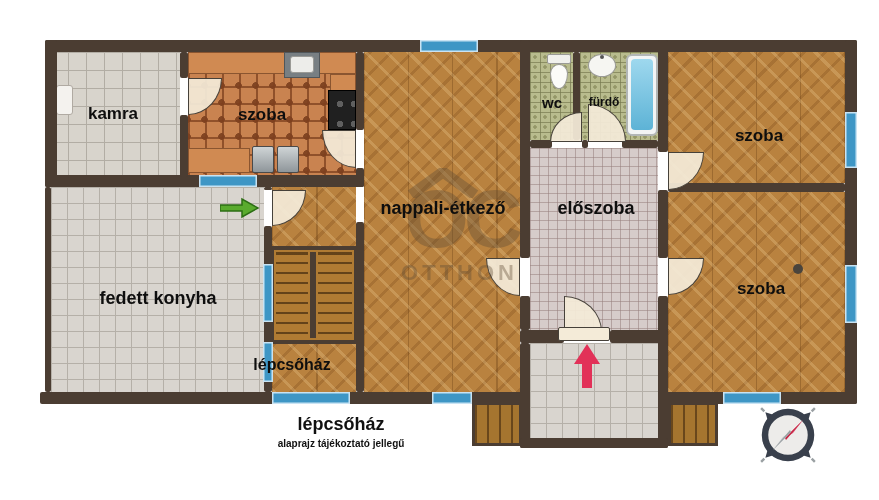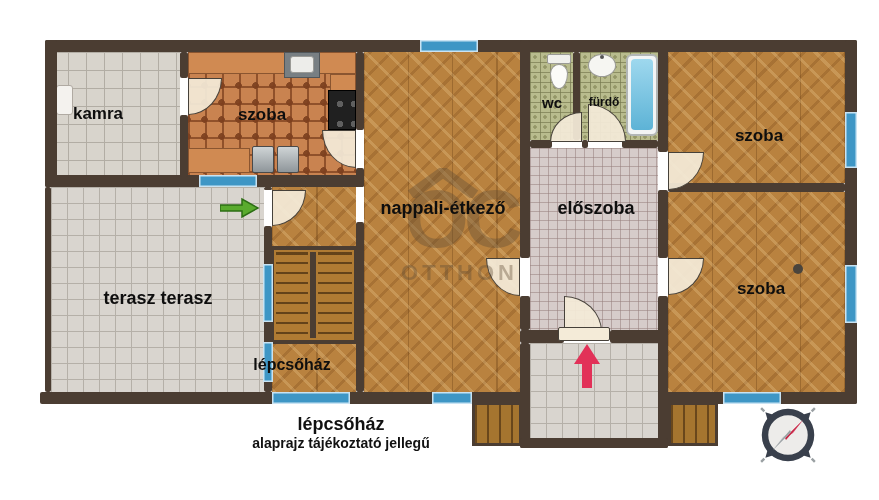--- a/index.html
+++ b/index.html
@@ -151,33 +151,33 @@
         </g>
         <circle r="23" fill="#edecea" stroke="#39404c" stroke-width="6.5"></circle>
         <polygon points="-3,3 15,-15 5,-2" fill="#d94b6b"></polygon>
         <polygon points="-3,3 15,-15 -2,5" fill="#c52745"></polygon>
         <polygon points="3,-3 -15,15 -5,2" fill="#c0c4c6"></polygon>
         <polygon points="3,-3 -15,15 2,-5" fill="#9aa0a3"></polygon>
       </g>
     </svg>
   </div>
 
-  <div class="room-label" style="left:98px;top:114px;font-size:17px;">kamra</div>
+  <div class="room-label" style="left:113px;top:114px;font-size:17px;">kamra</div>
   <div class="room-label" style="left:262px;top:115px;font-size:17px;">szoba</div>
   <div class="room-label" style="left:443px;top:208px;font-size:18px;">nappali-étkező</div>
   <div class="room-label" style="left:552px;top:102px;font-size:15px;text-align:center;">wc</div>
   <div class="room-label" style="left:604px;top:102px;font-size:12px;">fürdő</div>
   <div class="room-label" style="left:596px;top:208px;font-size:18px;">előszoba</div>
   <div class="room-label" style="left:759px;top:136px;font-size:17px;">szoba</div>
   <div class="room-label" style="left:761px;top:289px;font-size:17px;">szoba</div>
-  <div class="room-label" style="left:158px;top:298px;font-size:18px;">terasz terasz</div>
+  <div class="room-label" style="left:158px;top:298px;font-size:18px;">fedett konyha</div>
   <div class="room-label" style="left:292px;top:365px;font-size:16px;">lépcsőház</div>
 
   <div class="caption" style="left:341px;top:424px;font-size:18px;">lépcsőház</div>
-  <div class="caption" style="left:341px;top:443px;font-size:14px;">alaprajz tájékoztató jellegű</div>
+  <div class="caption" style="left:341px;top:443px;font-size:10px;">alaprajz tájékoztató jellegű</div>
 
 <div class="wall" style="left: 45px; top: 40px; width: 812px; height: 12px;"></div>
     <div class="wall" style="left: 45px; top: 40px; width: 12px; height: 147px;"></div>
     <div class="wall" style="left: 45px; top: 175px; width: 319px; height: 12px;"></div>
     <div class="wall" style="left: 180px; top: 52px; width: 8px; height: 26px;"></div>
     <div class="wall" style="left: 180px; top: 115px; width: 8px; height: 62px;"></div>
     <div class="wall" style="left: 356px; top: 52px; width: 8px; height: 78px;"></div>
     <div class="wall" style="left: 356px; top: 168px; width: 8px; height: 19px;"></div>
     <div class="wall" style="left: 45px; top: 187px; width: 6px; height: 205px;"></div>
     <div class="wall" style="left: 40px; top: 392px; width: 490px; height: 12px;"></div>

